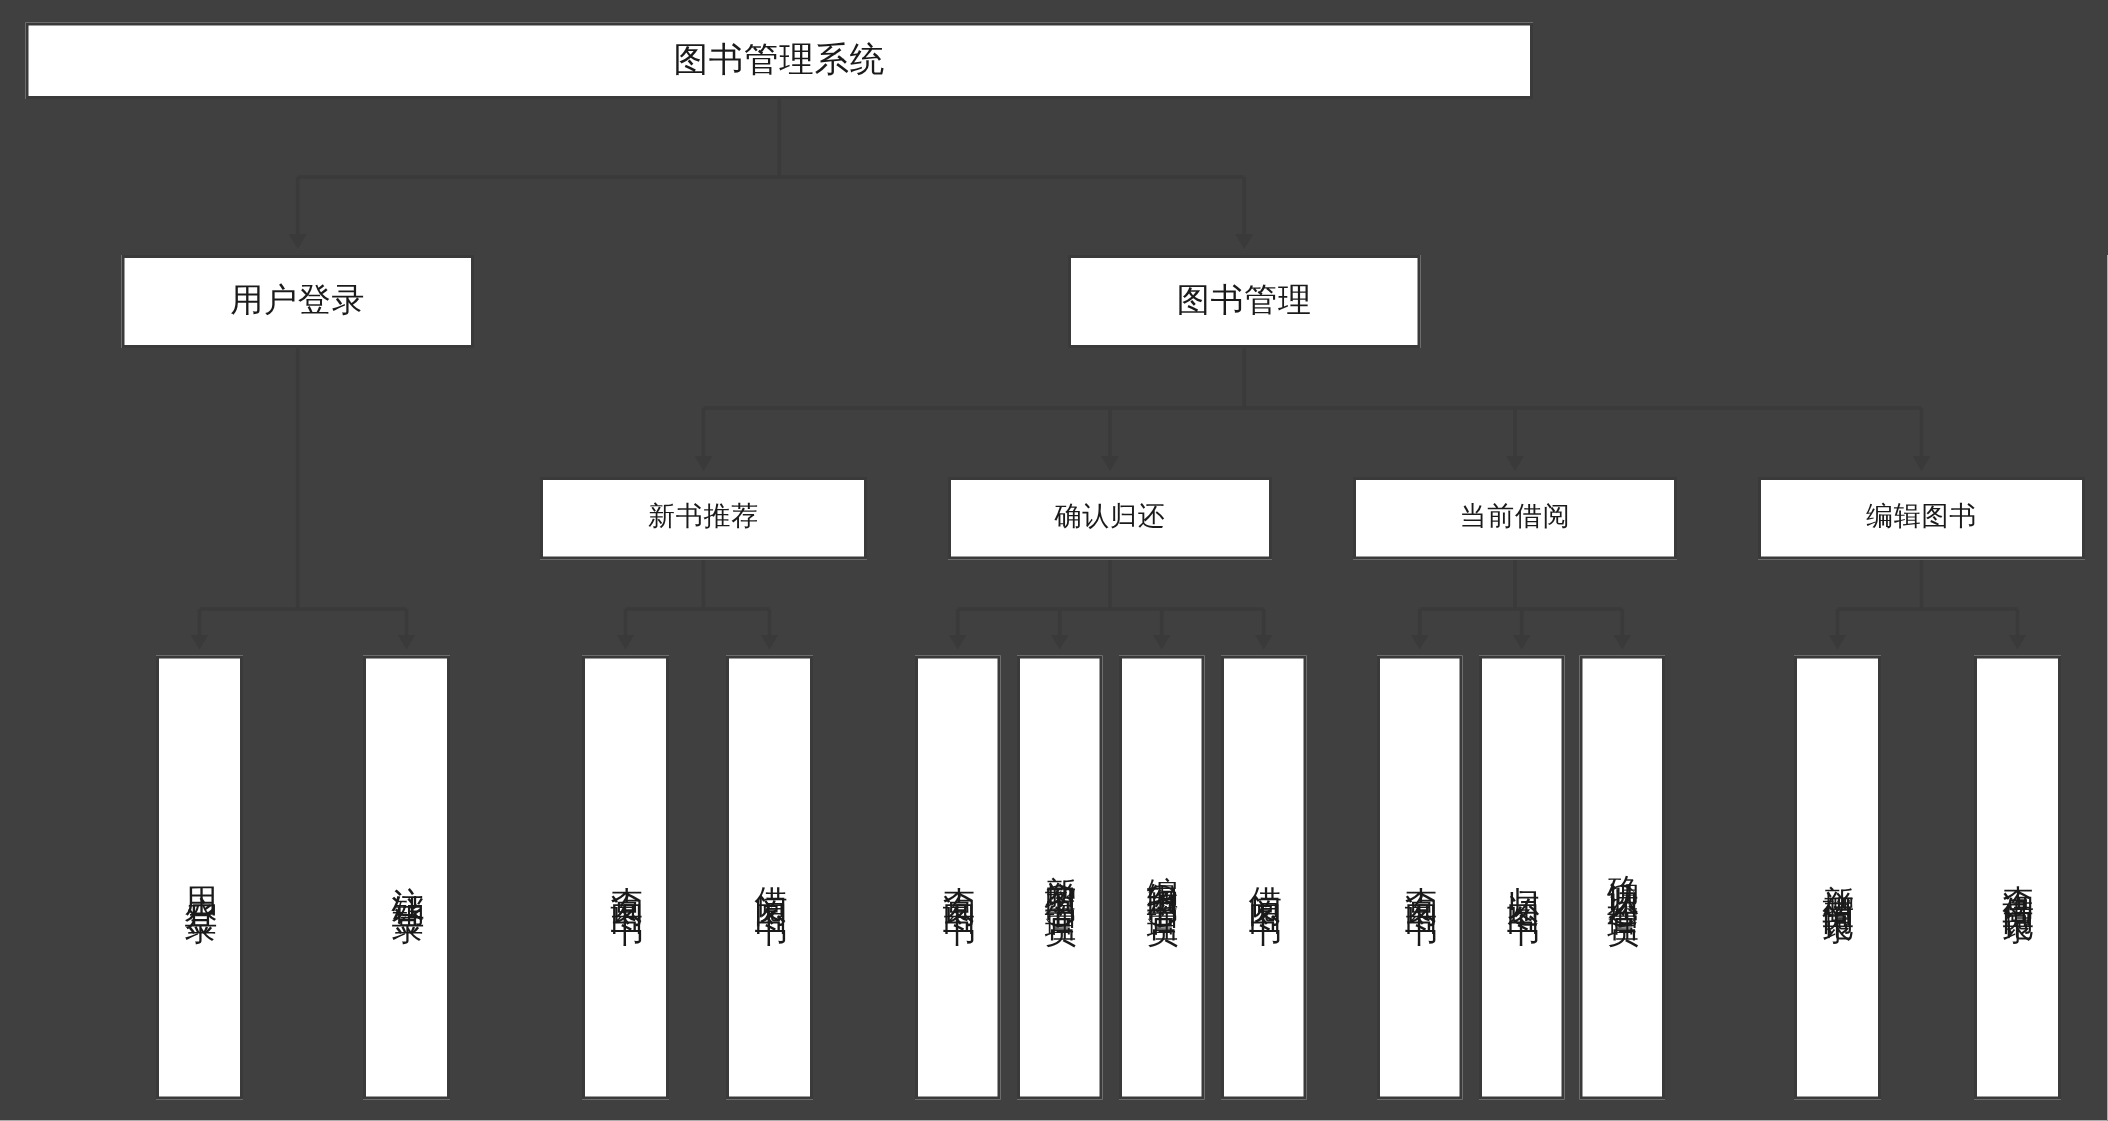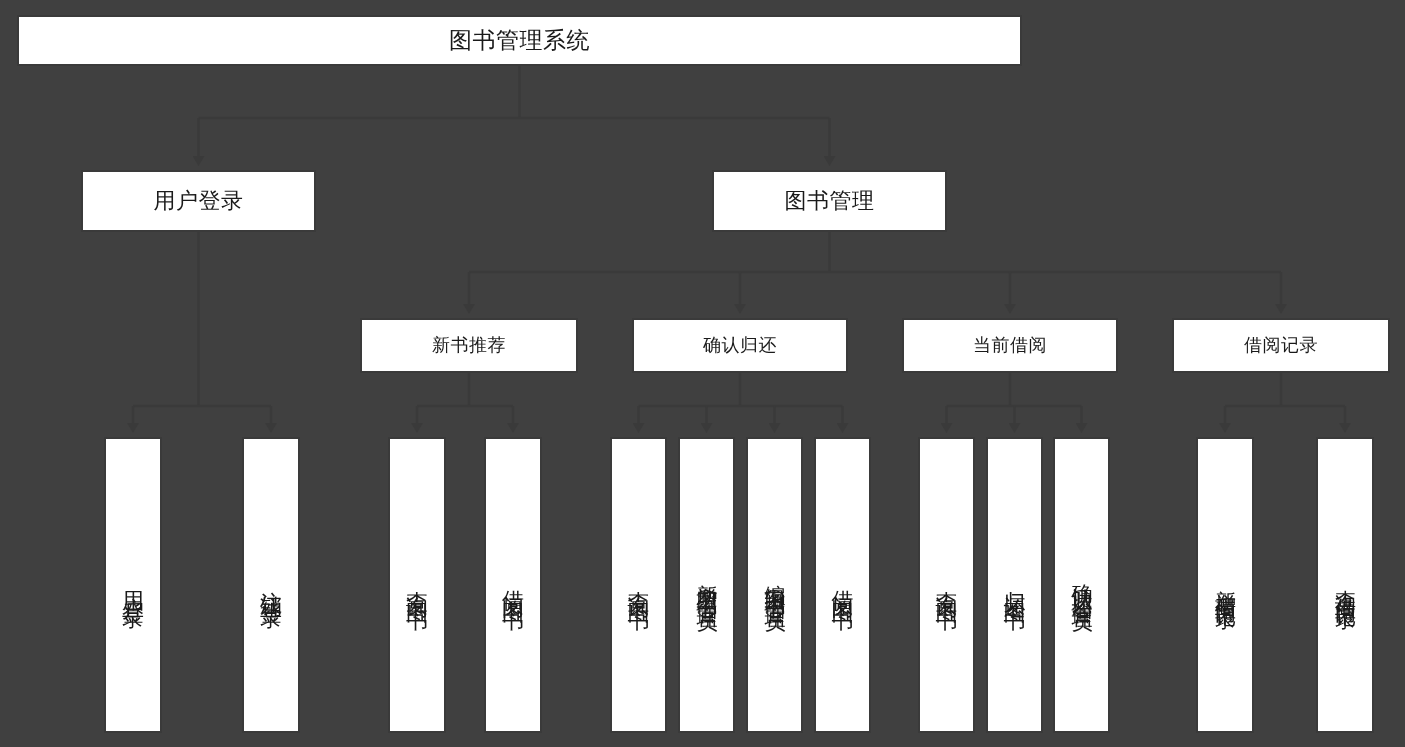--- a/index.html
+++ b/index.html
@@ -133,21 +133,21 @@
       <div class="node lvl3" style="left: 360px; top: 318px; width: 218px; height: 55px;">
         <span class="label">新书推荐</span>
       </div>
       <div class="node lvl3" style="left: 632px; top: 318px; width: 216px; height: 55px;">
         <span class="label">确认归还</span>
       </div>
       <div class="node lvl3" style="left: 902px; top: 318px; width: 216px; height: 55px;">
         <span class="label">当前借阅</span>
       </div>
       <div class="node lvl3" style="left: 1172px; top: 318px; width: 218px; height: 55px;">
-        <span class="label">借阅记录</span>
+        <span class="label">编辑图书</span>
       </div>
       <div class="node leaf" style="left: 104px; top: 437px; width: 58px; height: 296px;">
         <span class="label">用户登录</span>
       </div>
       <div class="node leaf" style="left: 242px; top: 437px; width: 58px; height: 296px;">
         <span class="label">注销登录</span>
       </div>
       <div class="node leaf" style="left: 388px; top: 437px; width: 58px; height: 296px;">
         <span class="label">查询图书</span>
       </div>

